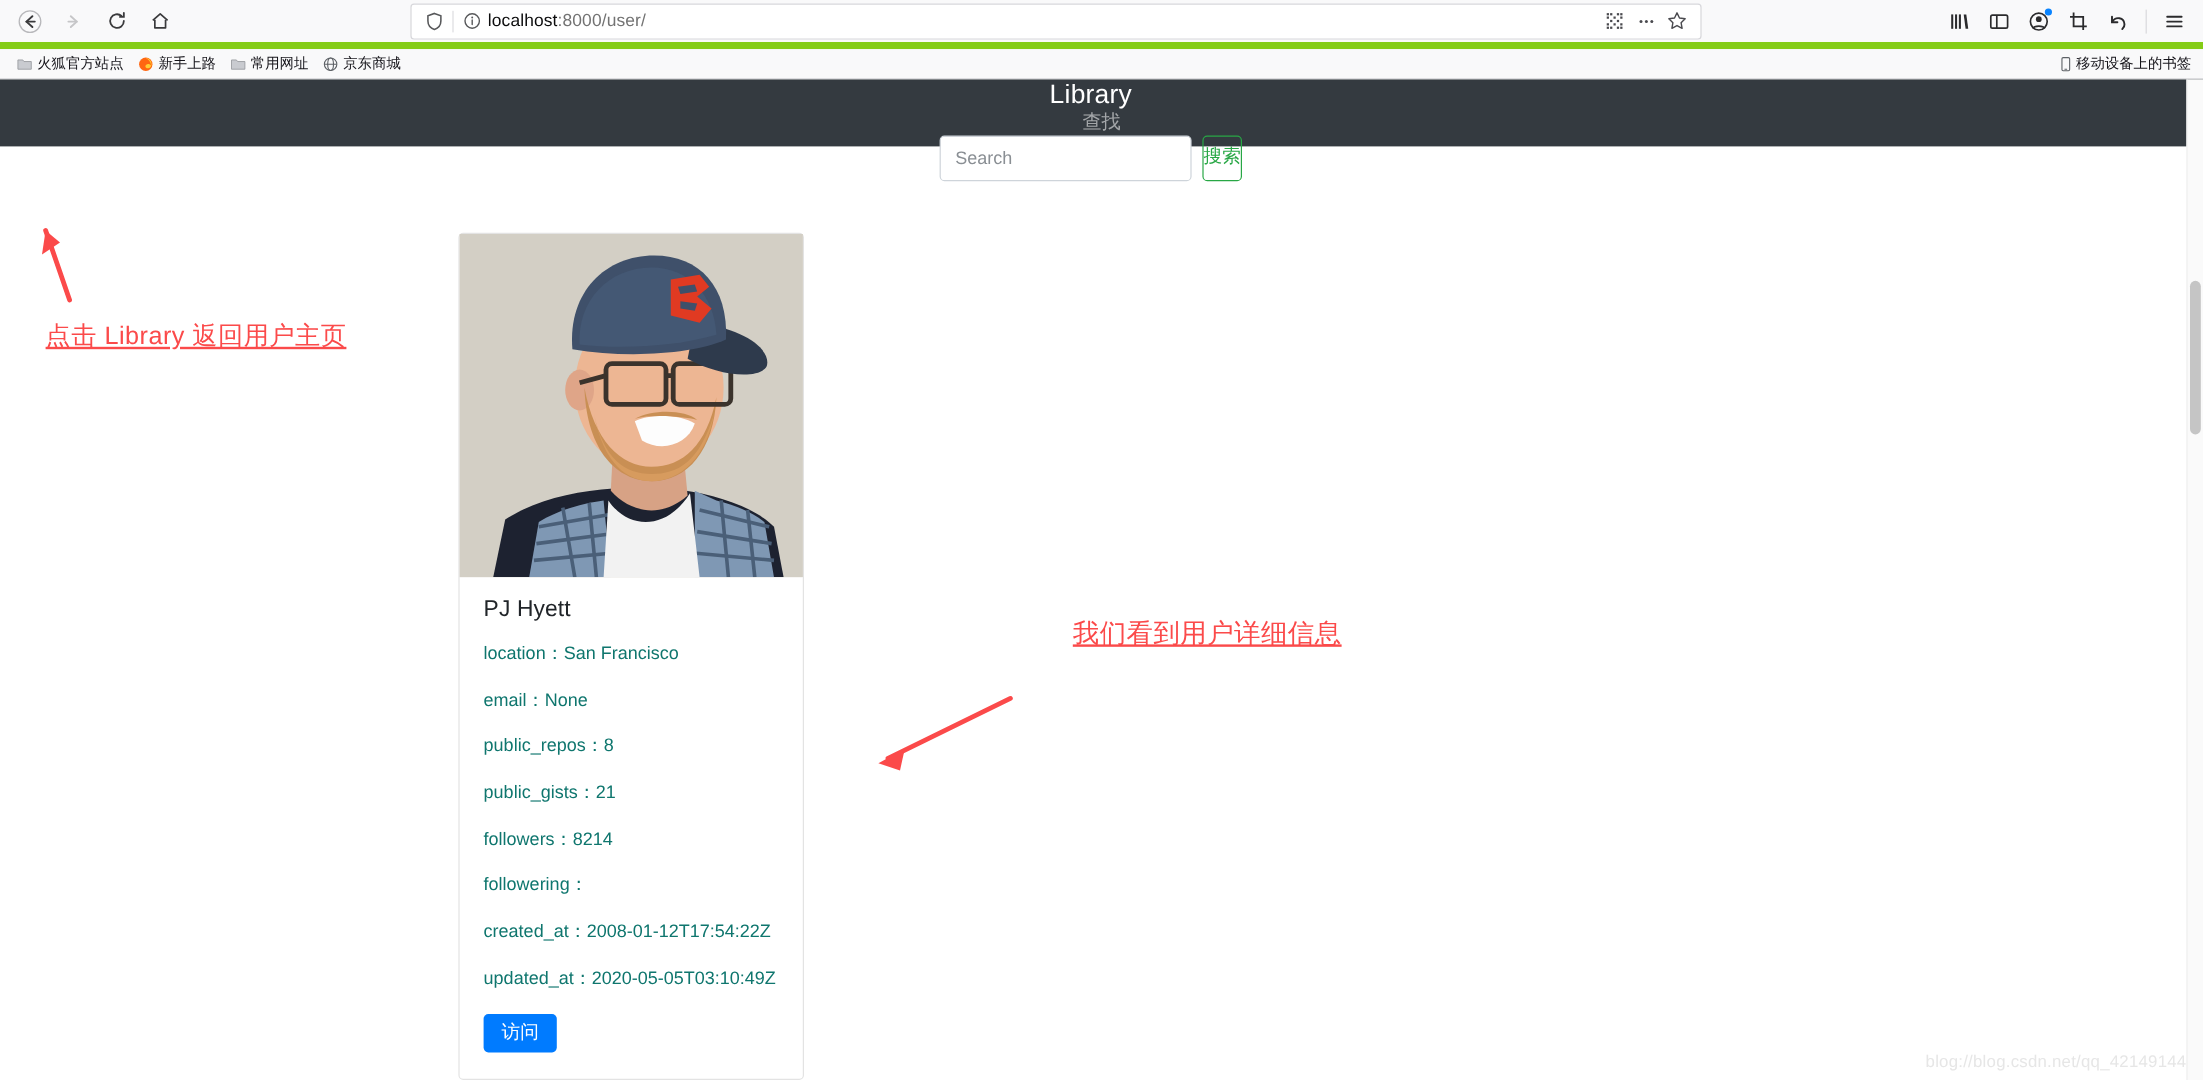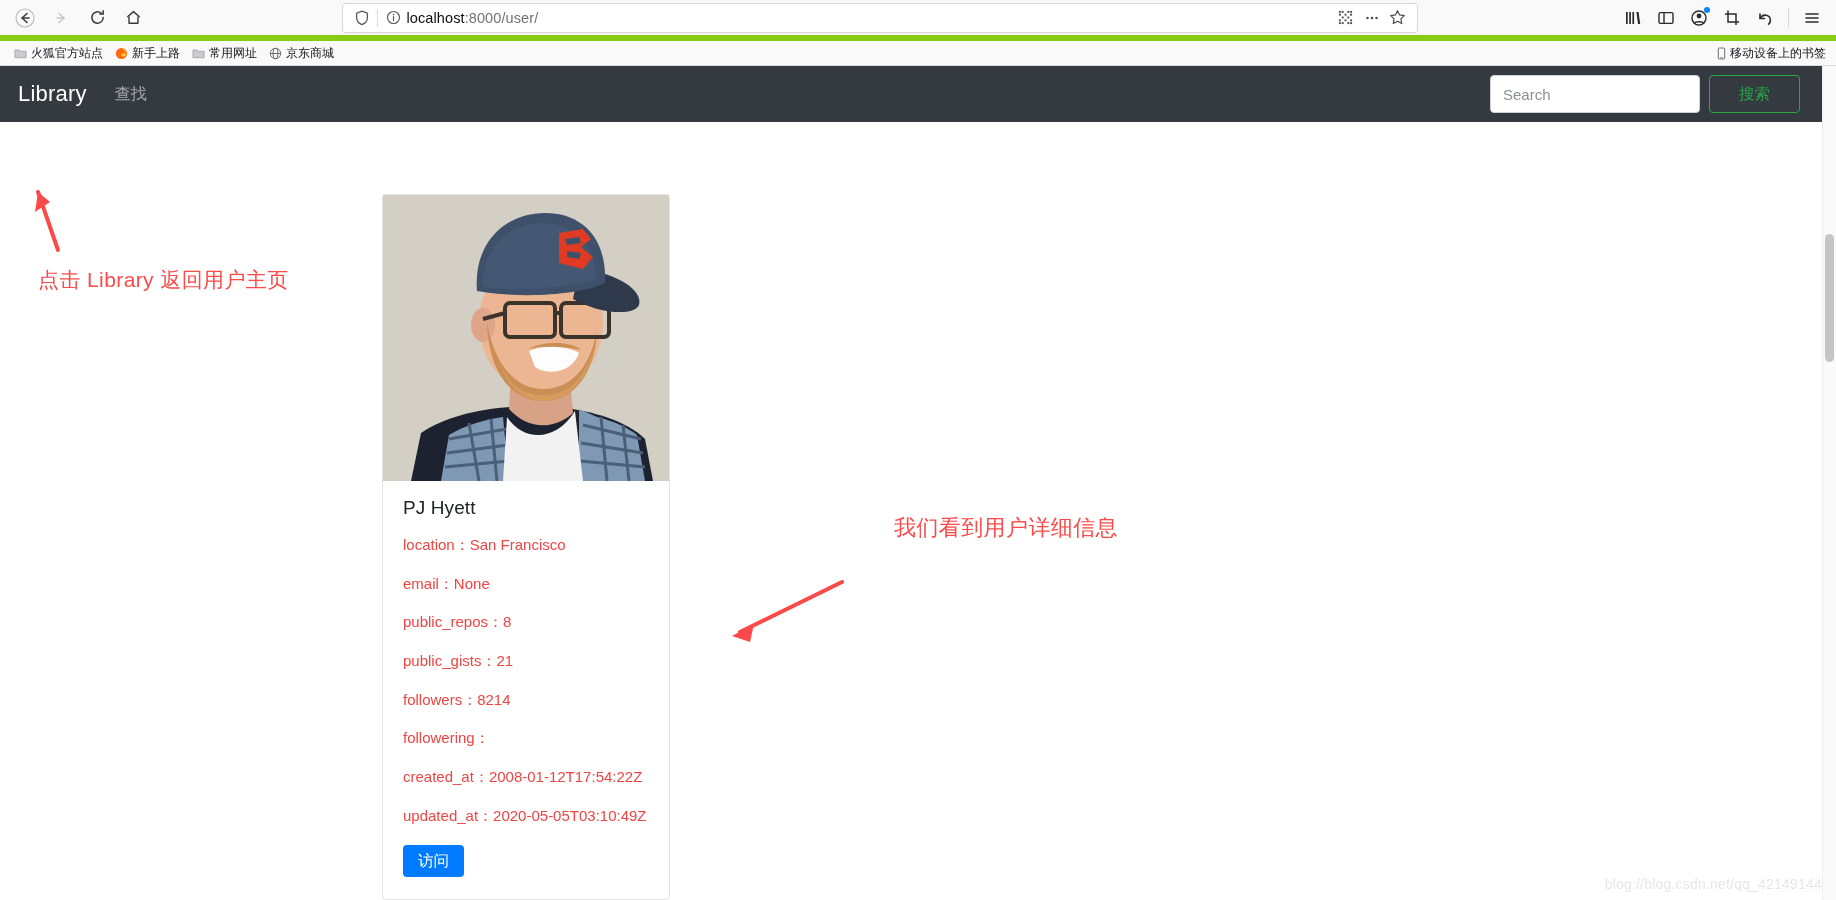--- a/index.html
+++ b/index.html
@@ -124,20 +124,21 @@
     overflow: hidden;
   }
 
   
   .navbar {
     height: 56px;
     background: #343a40;
     display: flex;
     align-items: center;
     padding: 0 18px;
+    flex-direction: column;
   }
   .brand {
     color: #fff;
     font-size: 22px;
     padding-right: 18px;
     letter-spacing: .2px;
   }
   .nav-link {
     color: rgba(255,255,255,.55);
     font-size: 16px;
@@ -153,27 +154,27 @@
     background: #fff;
     padding: 0 12px;
     font-size: 15px;
     color: #495057;
     font-family: "Liberation Sans", sans-serif;
     outline: none;
   }
   .search-input::placeholder { color: #8a8f94; }
   .search-btn {
     height: 38px;
-    padding: 0 29px;
+    padding: 0 0;
     background: transparent;
     border: 1px solid #28a745;
     border-radius: 4px;
     color: #28a745;
     font-size: 15.5px;
-    font-family: Liberation Serif, serif;
+    font-family: Liberation Mono, monospace;
     cursor: pointer;
     line-height: 1;
   }
 
   
   .card {
     position: absolute;
     left: 382px;
     top: 128px;
     width: 288px;
@@ -194,21 +195,21 @@
   .card-body { padding: 16px 20px 22px 20px; }
   .card-title {
     font-size: 19px;
     color: #212529;
     font-weight: normal;
     margin-bottom: 16px;
     letter-spacing: .1px;
   }
   .card-field {
     font-size: 15px;
-    color: #ef4444;
+    color: #0f766e;
     margin-bottom: 18px;
     line-height: 1.38;
     word-break: break-all;
   }
   .visit-btn {
     display: inline-block;
     background: #007bff;
     color: #fff;
     font-size: 15.5px;
     padding: 7px 15px;
@@ -219,20 +220,21 @@
     line-height: 1.2;
   }
 
   
   .annot {
     position: absolute;
     color: #fb4a4a;
     font-size: 21px;
     white-space: nowrap;
     letter-spacing: .4px;
+    text-decoration: underline;
   }
   .annot-1 { left: 38px; top: 200px; }
   .annot-2 { left: 894px; top: 447px; font-size: 22px; }
   .arrow-svg { position: absolute; pointer-events: none; }
 
   .watermark {
     position: absolute;
     right: 14px;
     bottom: 8px;
     color: #e6e6e6;

